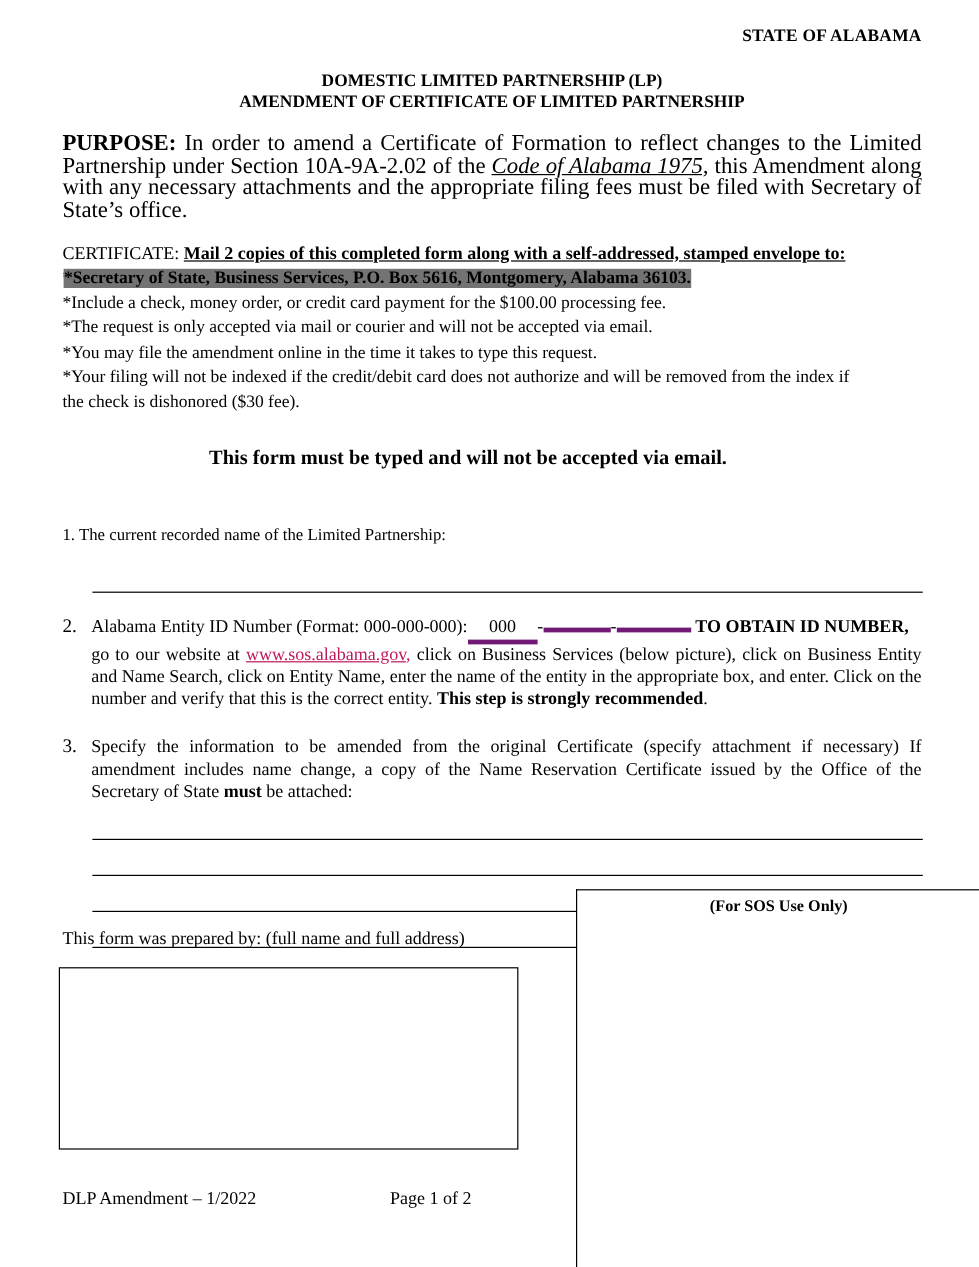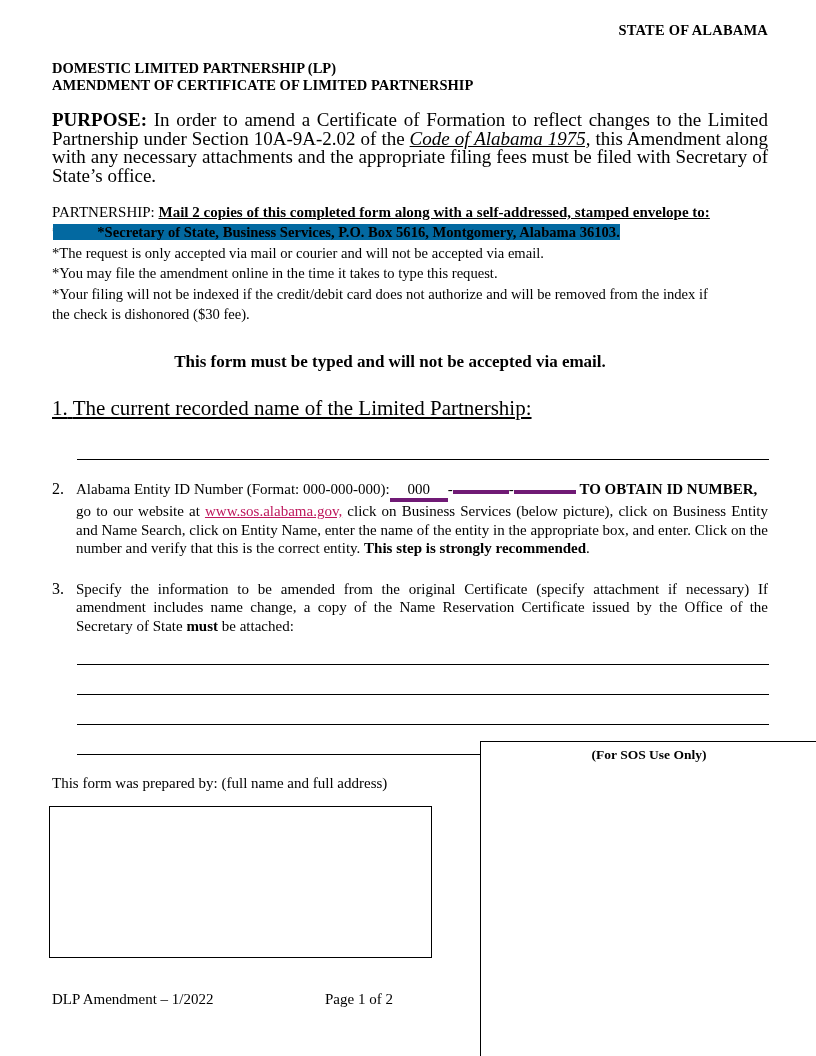--- a/index.html
+++ b/index.html
@@ -23,33 +23,34 @@
   }
   .content {
     position: absolute;
     left: 52px;
     top: 22px;
     width: 716px;
   }
   .bold { font-weight: bold; }
   .italic { font-style: italic; }
   .underline { text-decoration: underline; }
-  .hl { background: #0369a1; padding-left: 44px; }
+  .hl { background: #737373; }
 
   .head-state {
     font-weight: bold;
     font-size: 14.5px;
     letter-spacing: 0.2px;
     margin-bottom: 21px;
     text-align: right;
   }
   .head-line {
     font-weight: bold;
     font-size: 14.5px;
     line-height: 17px;
+    text-align: center;
   }
   .para {
     font-size: 19px;
     line-height: 18.5px;
     text-align: justify;
     margin-top: 17px;
   }
   .instr-head {
     font-size: 15px;
     line-height: 19px;
@@ -62,24 +63,23 @@
   .star-line.first { font-weight: bold; }
   .typed-note {
     text-align: center;
     font-weight: bold;
     font-size: 17px;
     margin-top: 27px;
     margin-bottom: 4px;
     padding-right: 40px;
   }
   .item1 {
-    font-size: 21px;
-    margin-top: 24px;
+    font-size: 14px;
+    margin-top: 47px;
     padding-left: 0px;
-    text-decoration: underline;
   }
   .rule {
     border-bottom: 1px solid #000;
     height: 0;
   }
   .rule-1 {
     margin-left: 25px;
     margin-right: 0px;
     margin-top: 38px;
     width: 692px;
@@ -174,23 +174,24 @@
 
   <div class="content">
 
     <div class="head-state">STATE OF ALABAMA</div>
 
     <div class="head-line">DOMESTIC LIMITED PARTNERSHIP (LP)</div>
     <div class="head-line">AMENDMENT OF CERTIFICATE OF LIMITED PARTNERSHIP</div>
 
     <div class="para"><span class="bold">PURPOSE:</span><span> In order to amend a Certificate of Formation to reflect changes to the Limited Partnership under Section 10A-9A-2.02 of the </span><span class="italic underline">Code of Alabama 1975,</span><span> this Amendment along with any necessary attachments and the appropriate filing fees must be filed with Secretary of State’s office.</span></div>
 
-    <div class="instr-head"><span>PARTNERSHIP:</span> <span class="bold underline">Mail 2 copies of this completed form along with a self-addressed, stamped envelope to:</span></div>
+    <div class="instr-head"><span>CERTIFICATE:</span> <span class="bold underline">Mail 2 copies of this completed form along with a self-addressed, stamped envelope to:</span></div>
 
     <div class="star-line first"><span>*</span><span class="hl" style="margin-left:-6px;">*Secretary of State, Business Services, P.O. Box 5616, Montgomery, Alabama 36103.</span></div>
+    <div class="star-line">*Include a check, money order, or credit card payment for the $100.00 processing fee.</div>
     <div class="star-line">*The request is only accepted via mail or courier and will not be accepted via email.</div>
     <div class="star-line">*You may file the amendment online in the time it takes to type this request.</div>
     <div class="star-line">*Your filing will not be indexed if the credit/debit card does not authorize and will be removed from the index if</div>
     <div class="star-line">the check is dishonored ($30 fee).</div>
 
     <div class="typed-note">This form must be typed and will not be accepted via email.</div>
 
     <div class="item1"><span>1.</span> <span>The current recorded name of the Limited Partnership:</span></div>
 
     <div class="rule rule-1"></div>

